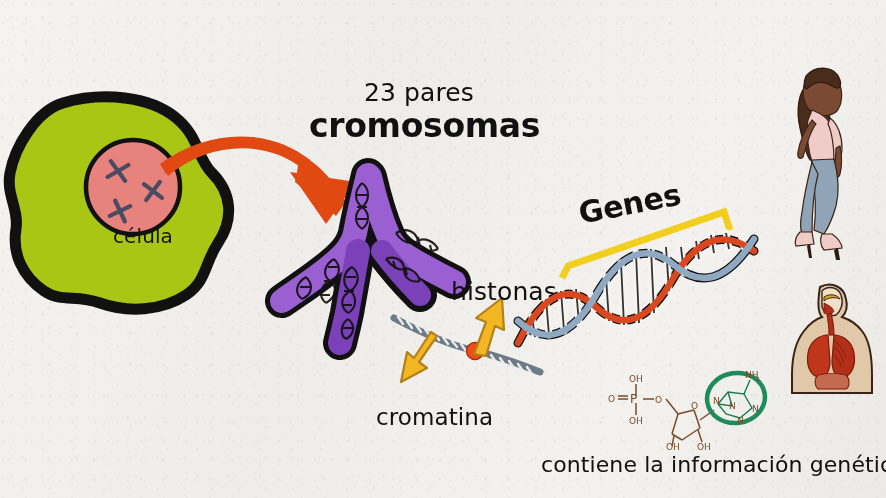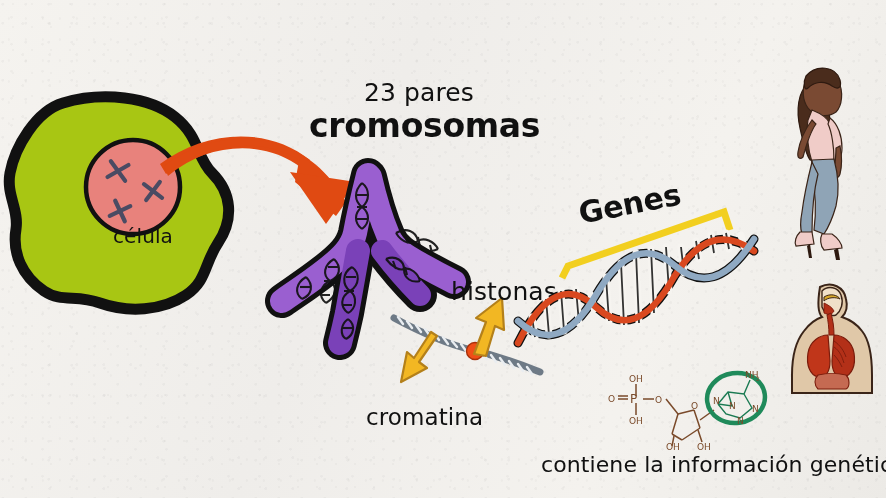--- a/index.html
+++ b/index.html
@@ -118,21 +118,21 @@
   </svg>
 
   <svg class="abs" style="left:466px;top:296px;" width="44" height="62" viewBox="0 0 44 62">
     <path d="M8 58 L20 26 L10 22 L36 2 L38 34 L29 30 L20 60 Z" fill="#f2b723" stroke="#b4801a" stroke-width="2.2" stroke-linejoin="round"></path>
   </svg>
   <div class="lbl hand" style="left:451px;top:277px;font-size:25px;">histonas</div>
 
   <svg class="abs" style="left:397px;top:332px;" width="56" height="68" viewBox="0 0 56 68">
     <path d="M40 4 L22 30 L30 36 L4 50 L10 20 L17 26 L34 0 Z" fill="#f2b723" stroke="#b4801a" stroke-width="2.2" stroke-linejoin="round"></path>
   </svg>
-  <div class="lbl hand" style="left:366px;top:404px;font-size:23px;">cromatina</div>
+  <div class="lbl hand" style="left:376px;top:404px;font-size:23px;">cromatina</div>
 
   <svg class="abs" style="left:556px;top:206px;" width="180" height="78" viewBox="0 0 180 78">
     <path d="M6 72 L12 60 L168 6 L174 24" fill="none" stroke="#f2cf1f" stroke-width="7" stroke-linejoin="miter" stroke-linecap="butt"></path>
   </svg>
   <div class="lbl heavy" style="left:579px;top:196px;font-size:30px;transform:rotate(-11deg);transform-origin:left center;">Genes</div>
 
   <svg class="abs" style="left:510px;top:225px;" width="270" height="140" viewBox="0 0 270 140">
     <g stroke="#111" stroke-width="9" fill="none" stroke-linecap="round">
       <path d="M8 118 C34 66 60 58 86 82 C112 106 138 98 164 52 C190 10 216 6 244 26"></path>
       <path d="M8 96 C34 120 60 114 86 70 C112 26 138 18 164 40 C190 62 216 58 244 14"></path>

